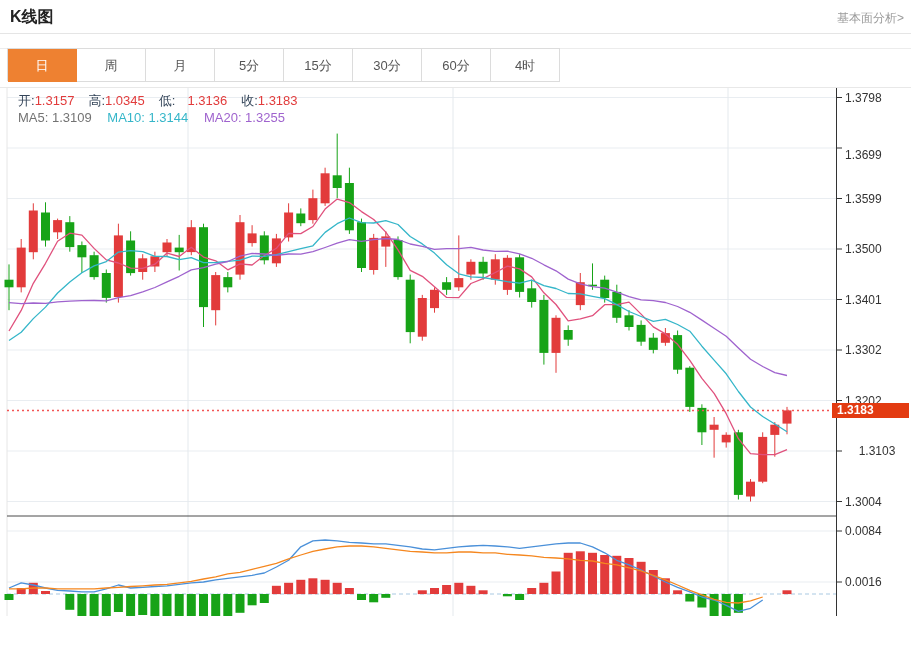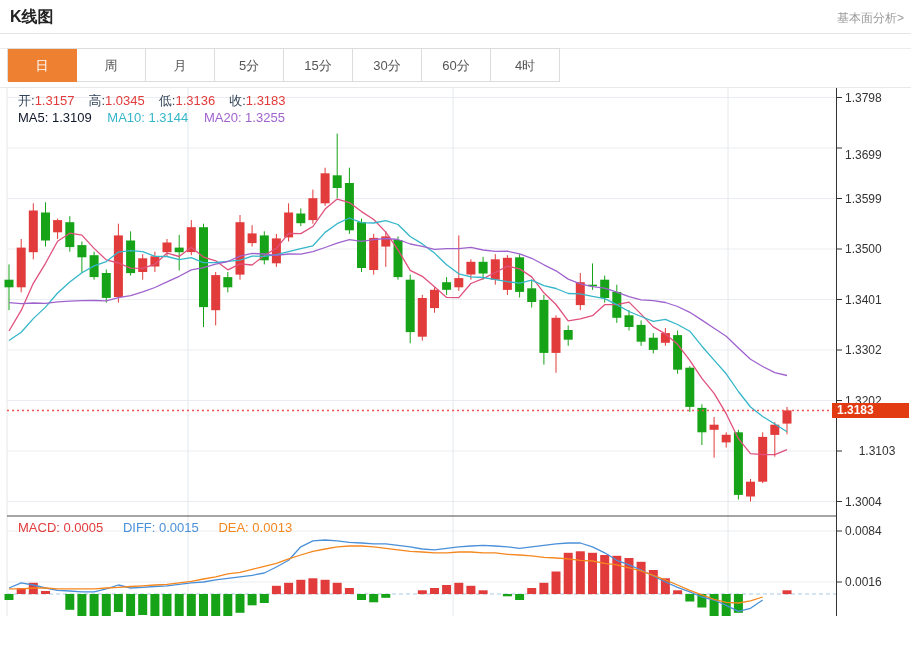--- a/index.html
+++ b/index.html
@@ -419,31 +419,26 @@
         <line x1="836" y1="400.5" x2="842" y2="400.5" stroke="#333333" stroke-width="1"></line>
         <line x1="836" y1="451" x2="842" y2="451" stroke="#333333" stroke-width="1"></line>
         <line x1="836" y1="501.5" x2="842" y2="501.5" stroke="#333333" stroke-width="1"></line>
         <line x1="836" y1="531" x2="842" y2="531" stroke="#333333" stroke-width="1"></line>
         <line x1="836" y1="582" x2="842" y2="582" stroke="#333333" stroke-width="1"></line>
         <line x1="836" y1="633" x2="842" y2="633" stroke="#333333" stroke-width="1"></line>
       </g>
     </svg>
 
   <div id="ohlc-legend">
-    <span class="lbl">开:</span><span class="val" style="color: rgb(226, 59, 59);">1.3157</span><span class="lbl">高:</span><span class="val" style="color: rgb(226, 59, 59);">1.0345</span><span class="lbl">低:</span><span class="val" style="color: rgb(226, 59, 59);">1.3136</span><span class="lbl">收:</span><span class="val" style="color: rgb(226, 59, 59);">1.3183</span>
+    <span class="lbl">开:</span><span class="val" style="color: rgb(226, 59, 59);">1.3157</span><span class="lbl">高:</span><span class="val" style="color: rgb(226, 59, 59);">1.0345</span><span class="lbl">低:</span><span class="val" style="color: rgb(226, 59, 59); margin-left: 12px;">1.3136</span><span class="lbl">收:</span><span class="val" style="color: rgb(226, 59, 59);">1.3183</span>
   </div>
   <div id="ma-legend">
-    <span id="ma5-text" style="color: #0f172a;">MA5: 1.3109</span>
+    <span id="ma5-text" style="color: #737373;">MA5: 1.3109</span>
     <span id="ma10-text" style="color: rgb(53, 182, 201);">MA10: 1.3144</span>
     <span id="ma20-text" style="color: rgb(159, 99, 206);">MA20: 1.3255</span>
-  </div>
-  <div id="macd-legend">
-    <span id="macd-text" style="color: rgb(226, 59, 59);">MACD: 0.0005</span>
-    <span id="diff-text" style="color: rgb(74, 144, 217);">DIFF: 0.0015</span>
-    <span id="dea-text" style="color: rgb(245, 135, 31);">DEA: 0.0013</span>
   </div>
 
   <div id="price-tag" style="background: rgb(227, 59, 17);">1.3183</div>
   <div id="axis-labels">
       <div class="axis-label" style="top: 90.5px;">1.3798</div>
       <div class="axis-label" style="top: 148px;">1.3699</div>
       <div class="axis-label" style="top: 191.5px;">1.3599</div>
       <div class="axis-label" style="top: 242px;">1.3500</div>
       <div class="axis-label" style="top: 292.5px;">1.3401</div>
       <div class="axis-label" style="top: 343px;">1.3302</div>

